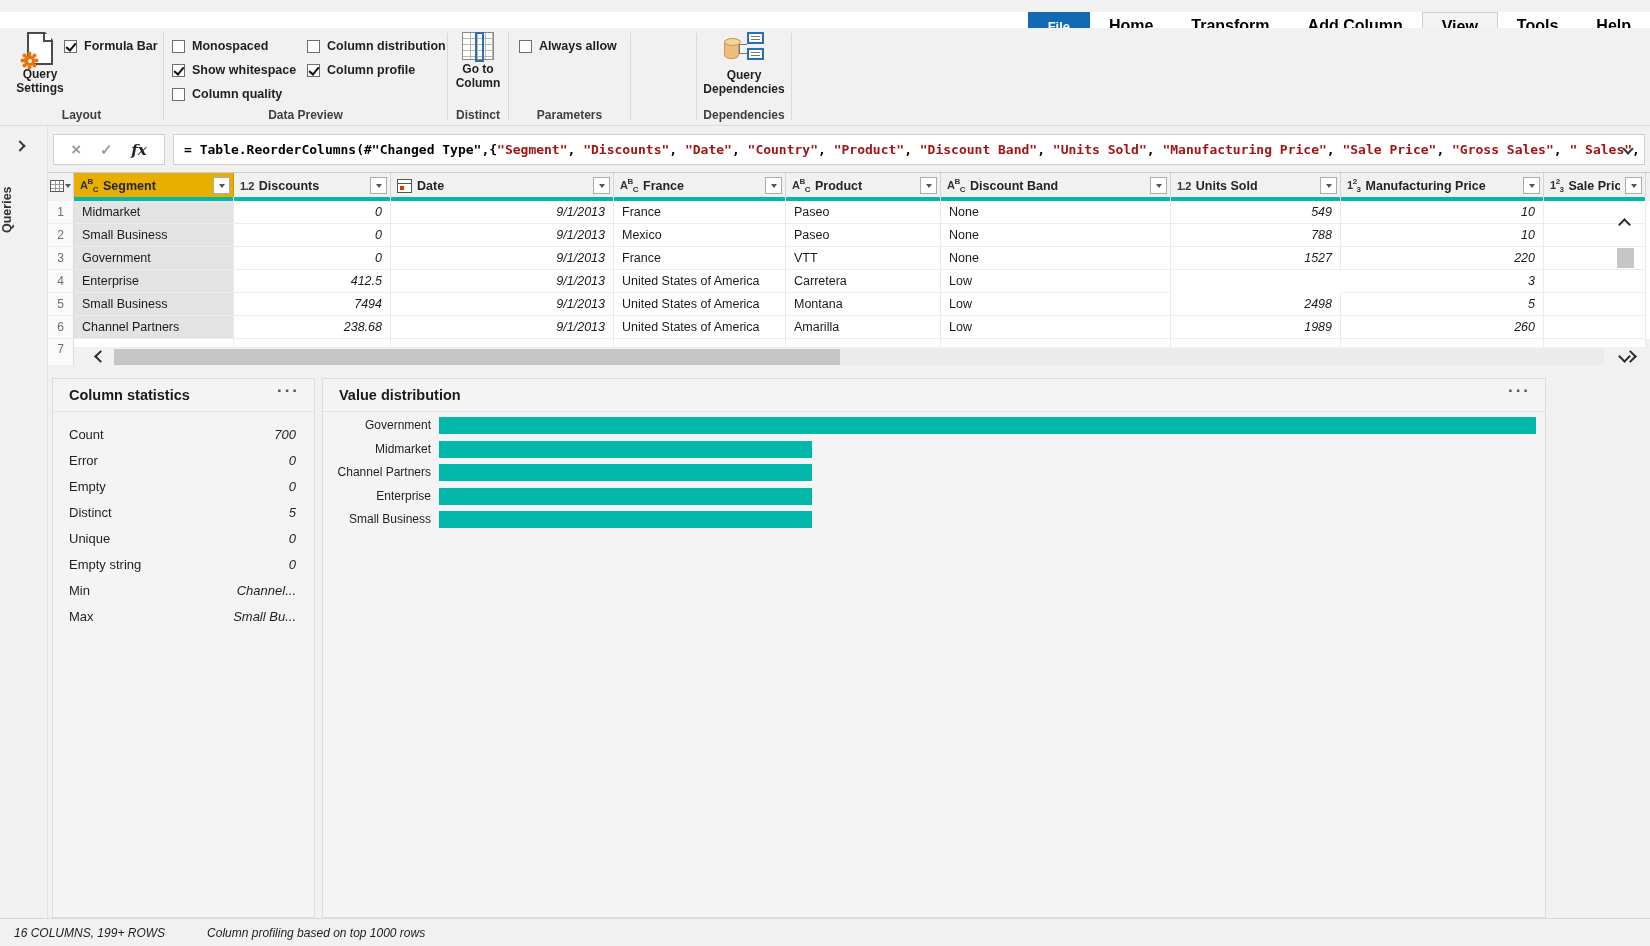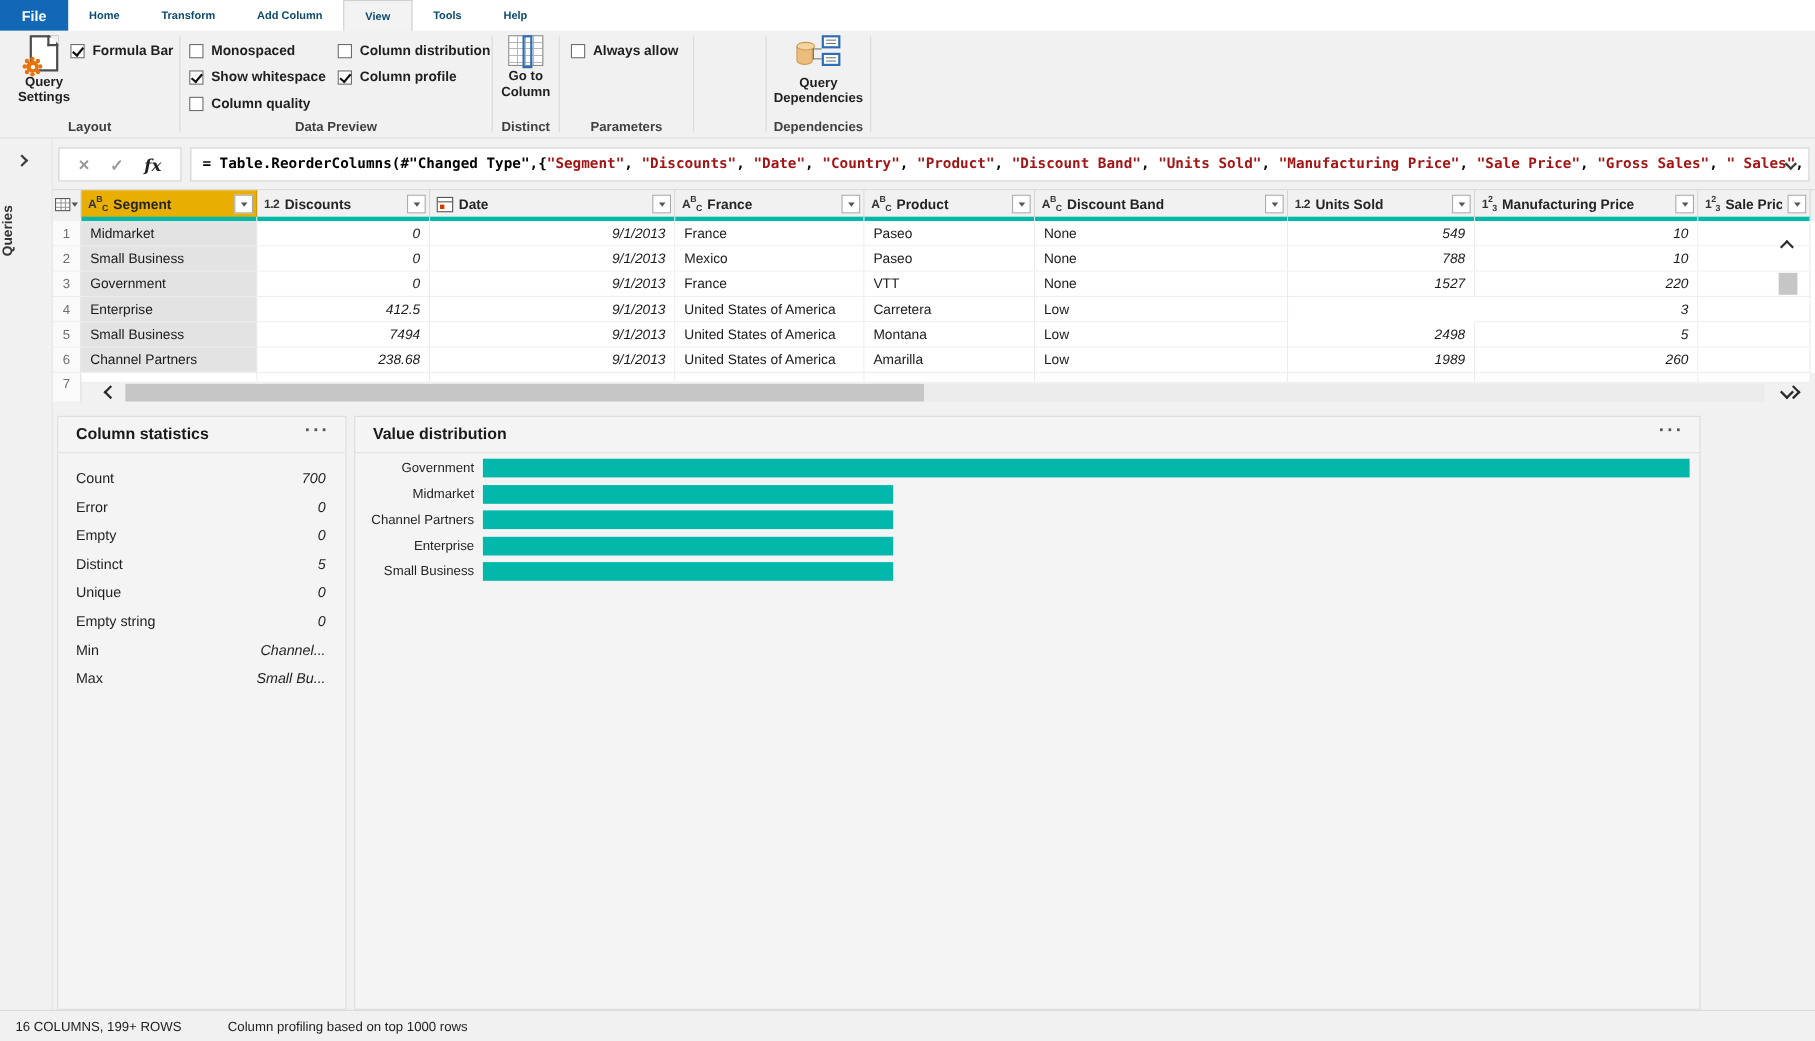--- a/index.html
+++ b/index.html
@@ -11,23 +11,23 @@
   }
   
   .chev{display:inline-block;width:8px;height:8px;border-left:2px solid #3b3b3b;border-bottom:2px solid #3b3b3b}
   .chev.right{transform:rotate(-135deg)}
   .chev.left{transform:rotate(45deg)}
   .chev.up{transform:rotate(135deg)}
   .chev.down{transform:rotate(-45deg)}
   .tri{width:0;height:0;border-left:4px solid transparent;border-right:4px solid transparent;border-top:5px solid #555}
 
   
-  #tabbar{position:absolute;left:0;top:0;width:1650px;height:28px;background:#fff;display:flex;align-items:stretch;}
+  #tabbar{position:absolute;left:0;top:12px;width:1650px;height:28px;background:#fff;display:flex;align-items:stretch;justify-content:flex-end;}
   #file-btn{width:62px;background:#1168B4;color:#fff;font-weight:700;font-size:13px;display:flex;align-items:center;justify-content:center;}
-  .tab{padding:14px 19px;font-size:10px;font-weight:600;color:#0c4a6e;display:flex;align-items:center;}
+  .tab{padding:14px 19px;font-size:16px;font-weight:600;color:#000000;display:flex;align-items:center;}
   .tab.active{background:#f3f3f3;border:1px solid #d0d0d0;border-bottom:none;}
 
   
   #ribbon{position:absolute;left:0;top:28px;width:1650px;height:98px;background:#f1f1f1;border-bottom:1px solid #dcdcdc;}
   .rgroup{position:absolute;top:0;height:97px;}
   .glabel{position:absolute;bottom:3px;left:0;right:0;text-align:center;font-size:12px;color:#3f3f3f;font-weight:600;}
   .gsep{position:absolute;top:5px;bottom:5px;width:1px;background:#dadada;}
   .bigbtn{position:absolute;top:4px;display:flex;flex-direction:column;align-items:center;width:70px;cursor:default;}
   .bigbtn .biglabel{font-size:12px;font-weight:600;color:#1f1f1f;text-align:center;line-height:1.15;margin-top:3px;white-space:pre-line;}
   .cbrow{position:absolute;display:flex;align-items:center;gap:7px;height:16px;white-space:nowrap;}
@@ -129,21 +129,21 @@
   .statrow{position:absolute;left:16px;right:18px;height:26px;display:flex;justify-content:space-between;align-items:center;}
   .statlab{font-size:13px;color:#1f1f1f;}
   .statval{font-size:13px;font-style:italic;color:#1f1f1f;}
   #bars{position:absolute;left:0;top:36px;right:9px;}
   .barrow{position:relative;height:23.5px;}
   .barlab{position:absolute;left:0;top:3px;width:108px;text-align:right;font-size:12px;color:#1f1f1f;white-space:nowrap;}
   .bartrack{position:absolute;left:116px;right:0;top:2px;height:17px;}
   .bar{height:17px;background:#01B8AA;}
 
   
-  #statusbar{position:absolute;left:0;top:918px;width:1650px;height:28px;background:#f1f1f1;border-top:1px solid #d9d9d9;display:flex;align-items:center;font-size:12px;color:#1d1d1d;}
+  #statusbar{position:absolute;left:0;top:918px;width:1650px;height:28px;background:#f1f1f1;border-top:1px solid #d9d9d9;display:flex;align-items:center;font-size:12px;color:#1d1d1d;font-style:italic;}
   #status-left{margin-left:14px;}
   #status-right{margin-left:42px;}
 </style>
 </head>
 <body>
 
 <div id="tabbar">
   <div id="file-btn">File</div>
   <div class="tab">Home</div>
   <div class="tab">Transform</div>

